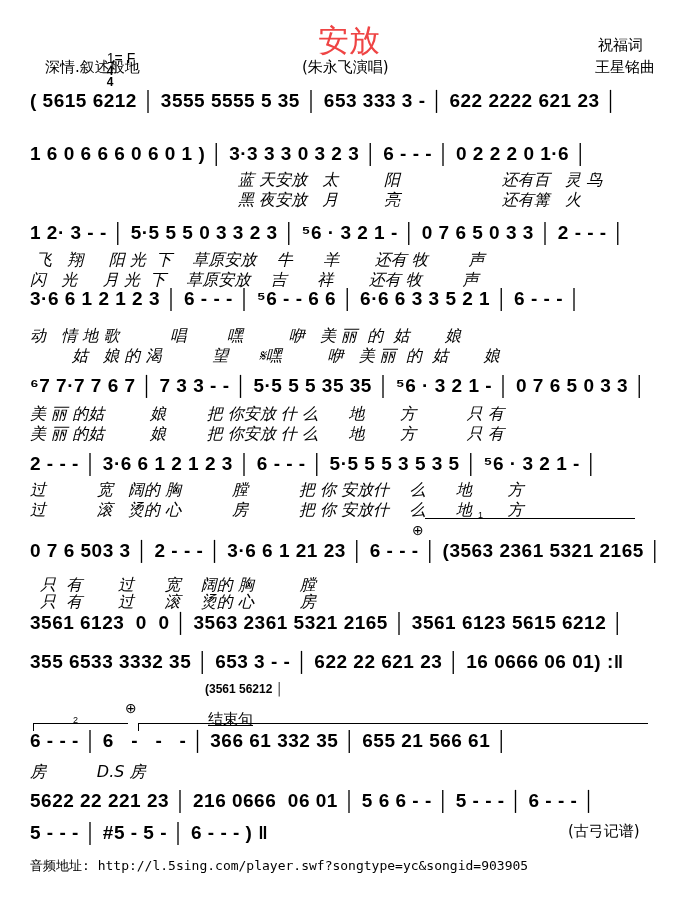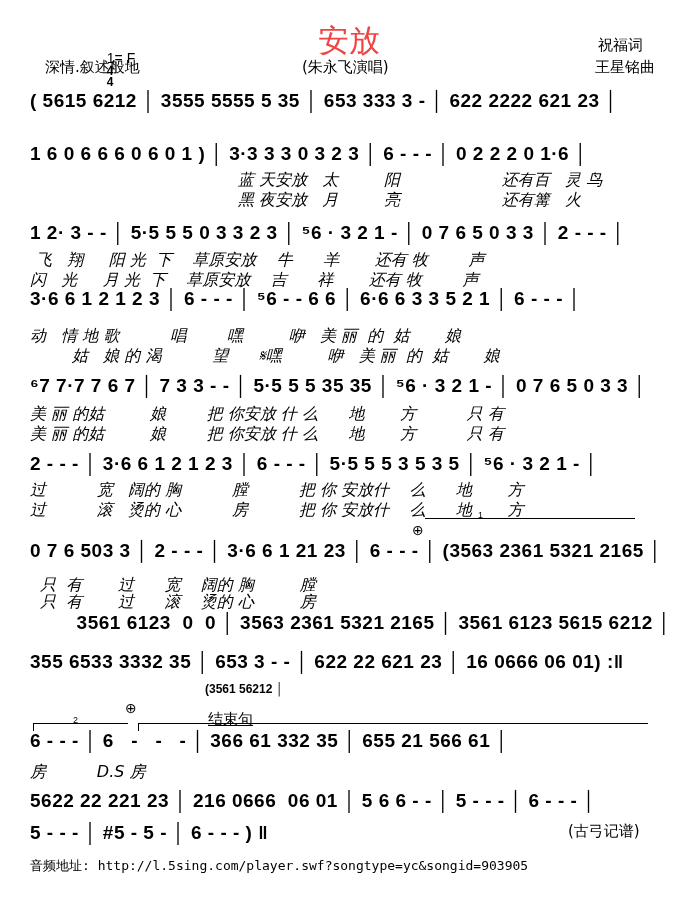--- a/index.html
+++ b/index.html
@@ -51,21 +51,21 @@
 <div class="lyric" style="left:30px;top:480px;">过          宽   阔的 胸          膛          把 你 安放什    么      地       方</div>
 <div class="lyric" style="left:30px;top:500px;">过          滚   烫的 心          房          把 你 安放什    么      地       方</div>
 <div class="bracket" style="left:425px;width:210px;top:518px;"></div>
 <div class="abs" style="left:478px;top:510px;font-size:9px;">1</div>
 
 <div class="coda" style="left:412px;top:522px;">⊕</div>
 <div class="row-notes" style="top:540px;left:30px;">0 7 6 503 3 │ 2 - - - │ 3·6 6 1 21 23 │ 6 - - - │ (3563 2361 5321 2165 │</div>
 <div class="lyric" style="left:30px;top:575px;">  只  有       过      宽    阔的 胸         膛</div>
 <div class="lyric" style="left:30px;top:592px;">  只  有       过      滚    烫的 心         房</div>
 
-<div class="row-notes" style="top:612px;left:30px;text-align:right;">3561 6123  0  0 │ 3563 2361 5321 2165 │ 3561 6123 5615 6212 │</div>
+<div class="row-notes" style="top:612px;left:30px;">3561 6123  0  0 │ 3563 2361 5321 2165 │ 3561 6123 5615 6212 │</div>
 <div class="row-notes" style="top:651px;left:30px;">355 6533 3332 35 │ 653 3 - - │ 622 22 621 23 │ 16 0666 06 01) :‖</div>
 
 <div class="abs" style="left:205px;top:682px;font-size:12px;font-weight:bold;">(3561 56212 │</div>
 <div class="abs hdr" style="left:208px;top:710px;text-decoration:underline;">结束句</div>
 <div class="coda" style="left:125px;top:700px;">⊕</div>
 <div class="bracket" style="left:33px;width:95px;top:723px;"></div>
 <div class="bracket-tick" style="left:33px;top:723px;"></div>
 <div class="abs" style="left:73px;top:715px;font-size:9px;">2</div>
 <div class="bracket" style="left:138px;width:510px;top:723px;"></div>
 <div class="bracket-tick" style="left:138px;top:723px;"></div>

